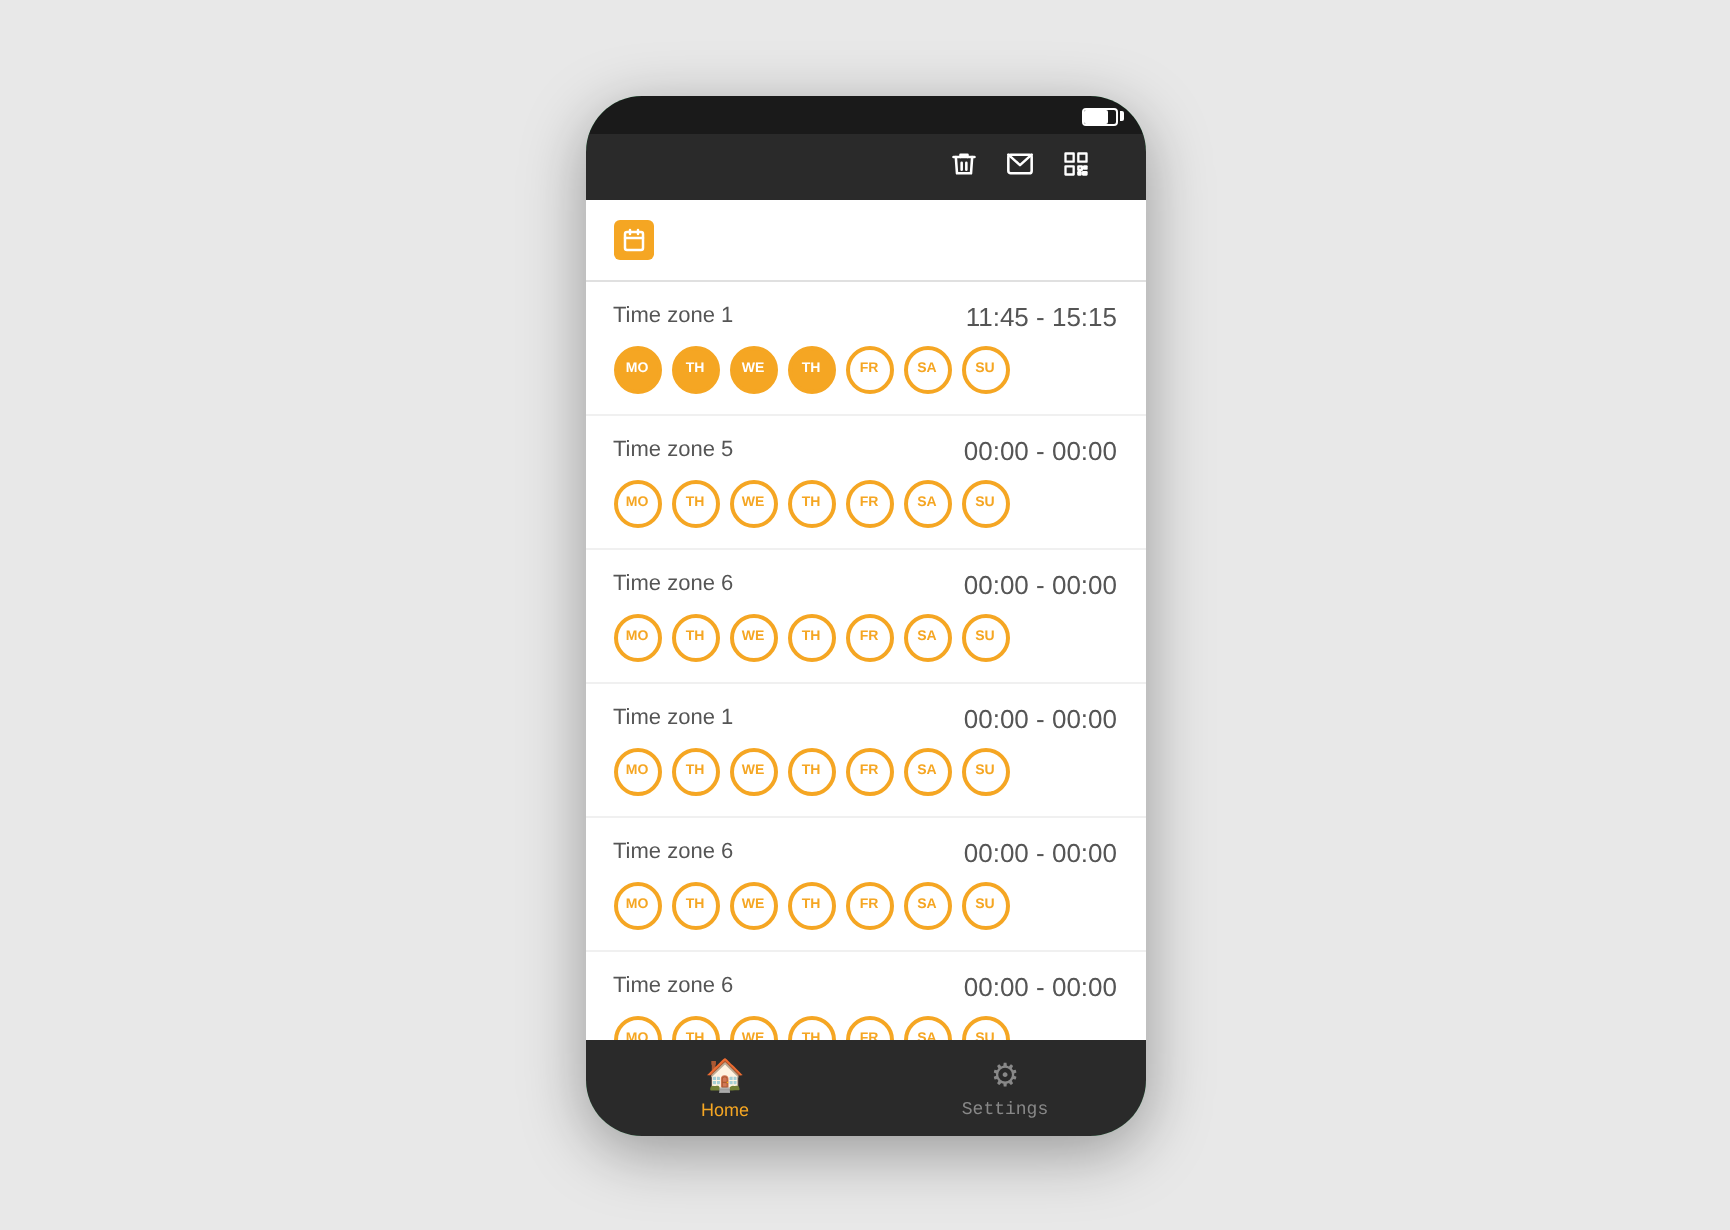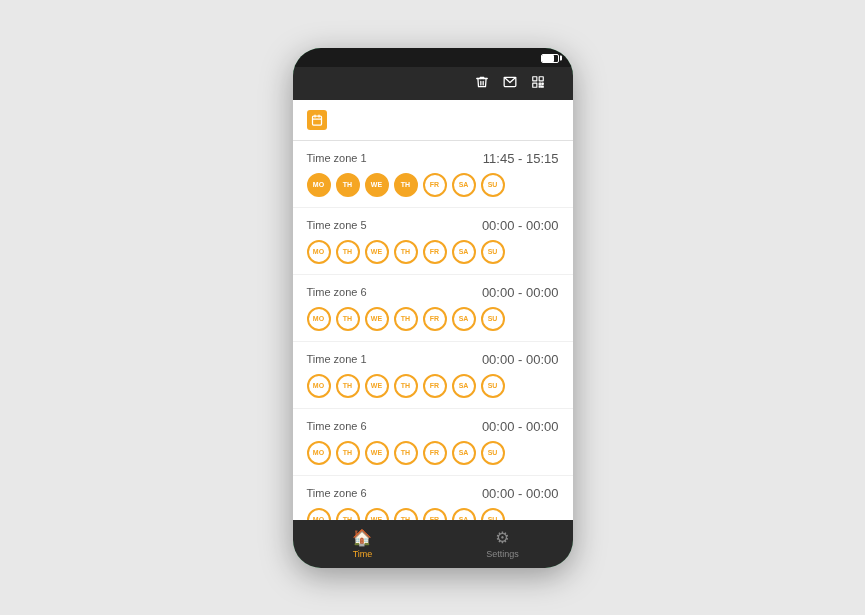--- a/index.html
+++ b/index.html
@@ -177,21 +177,21 @@
       align-items: center;
       justify-content: center;
       gap: 2px;
       cursor: pointer;
     }
     .nav-icon { font-size: 16px; }
     .nav-label { font-size: 9px; }
     .nav-item.active .nav-icon { color: #f5a623; }
     .nav-item.active .nav-label { color: #f5a623; }
     .nav-item:not(.active) .nav-icon { color: #888; }
-    .nav-item:not(.active) .nav-label { color: #888; }
+    .nav-item:not(.active) .nav-label { color: #888; font-family: Liberation Mono, monospace; }
 
     
     .zones-container::-webkit-scrollbar { display: none; }
   </style>
 </head>
 <body>
 
 <div class="phone-frame">
 
   <div class="status-bar">
@@ -343,20 +343,20 @@
             <div class="day-circle day-inactive">SA</div>
             <div class="day-circle day-inactive">SU</div>
           </div>
         </div>
       </div>
   </div>
 
   <div class="bottom-nav" id="bottom-nav">
   <div class="nav-item active">
         <span class="nav-icon">🏠</span>
-        <span class="nav-label">Time</span>
+        <span class="nav-label">Home</span>
       </div>
       <div class="nav-item">
         <span class="nav-icon">⚙</span>
         <span class="nav-label">Settings</span>
       </div>
     </div>
 </div>
 
 </body></html>

